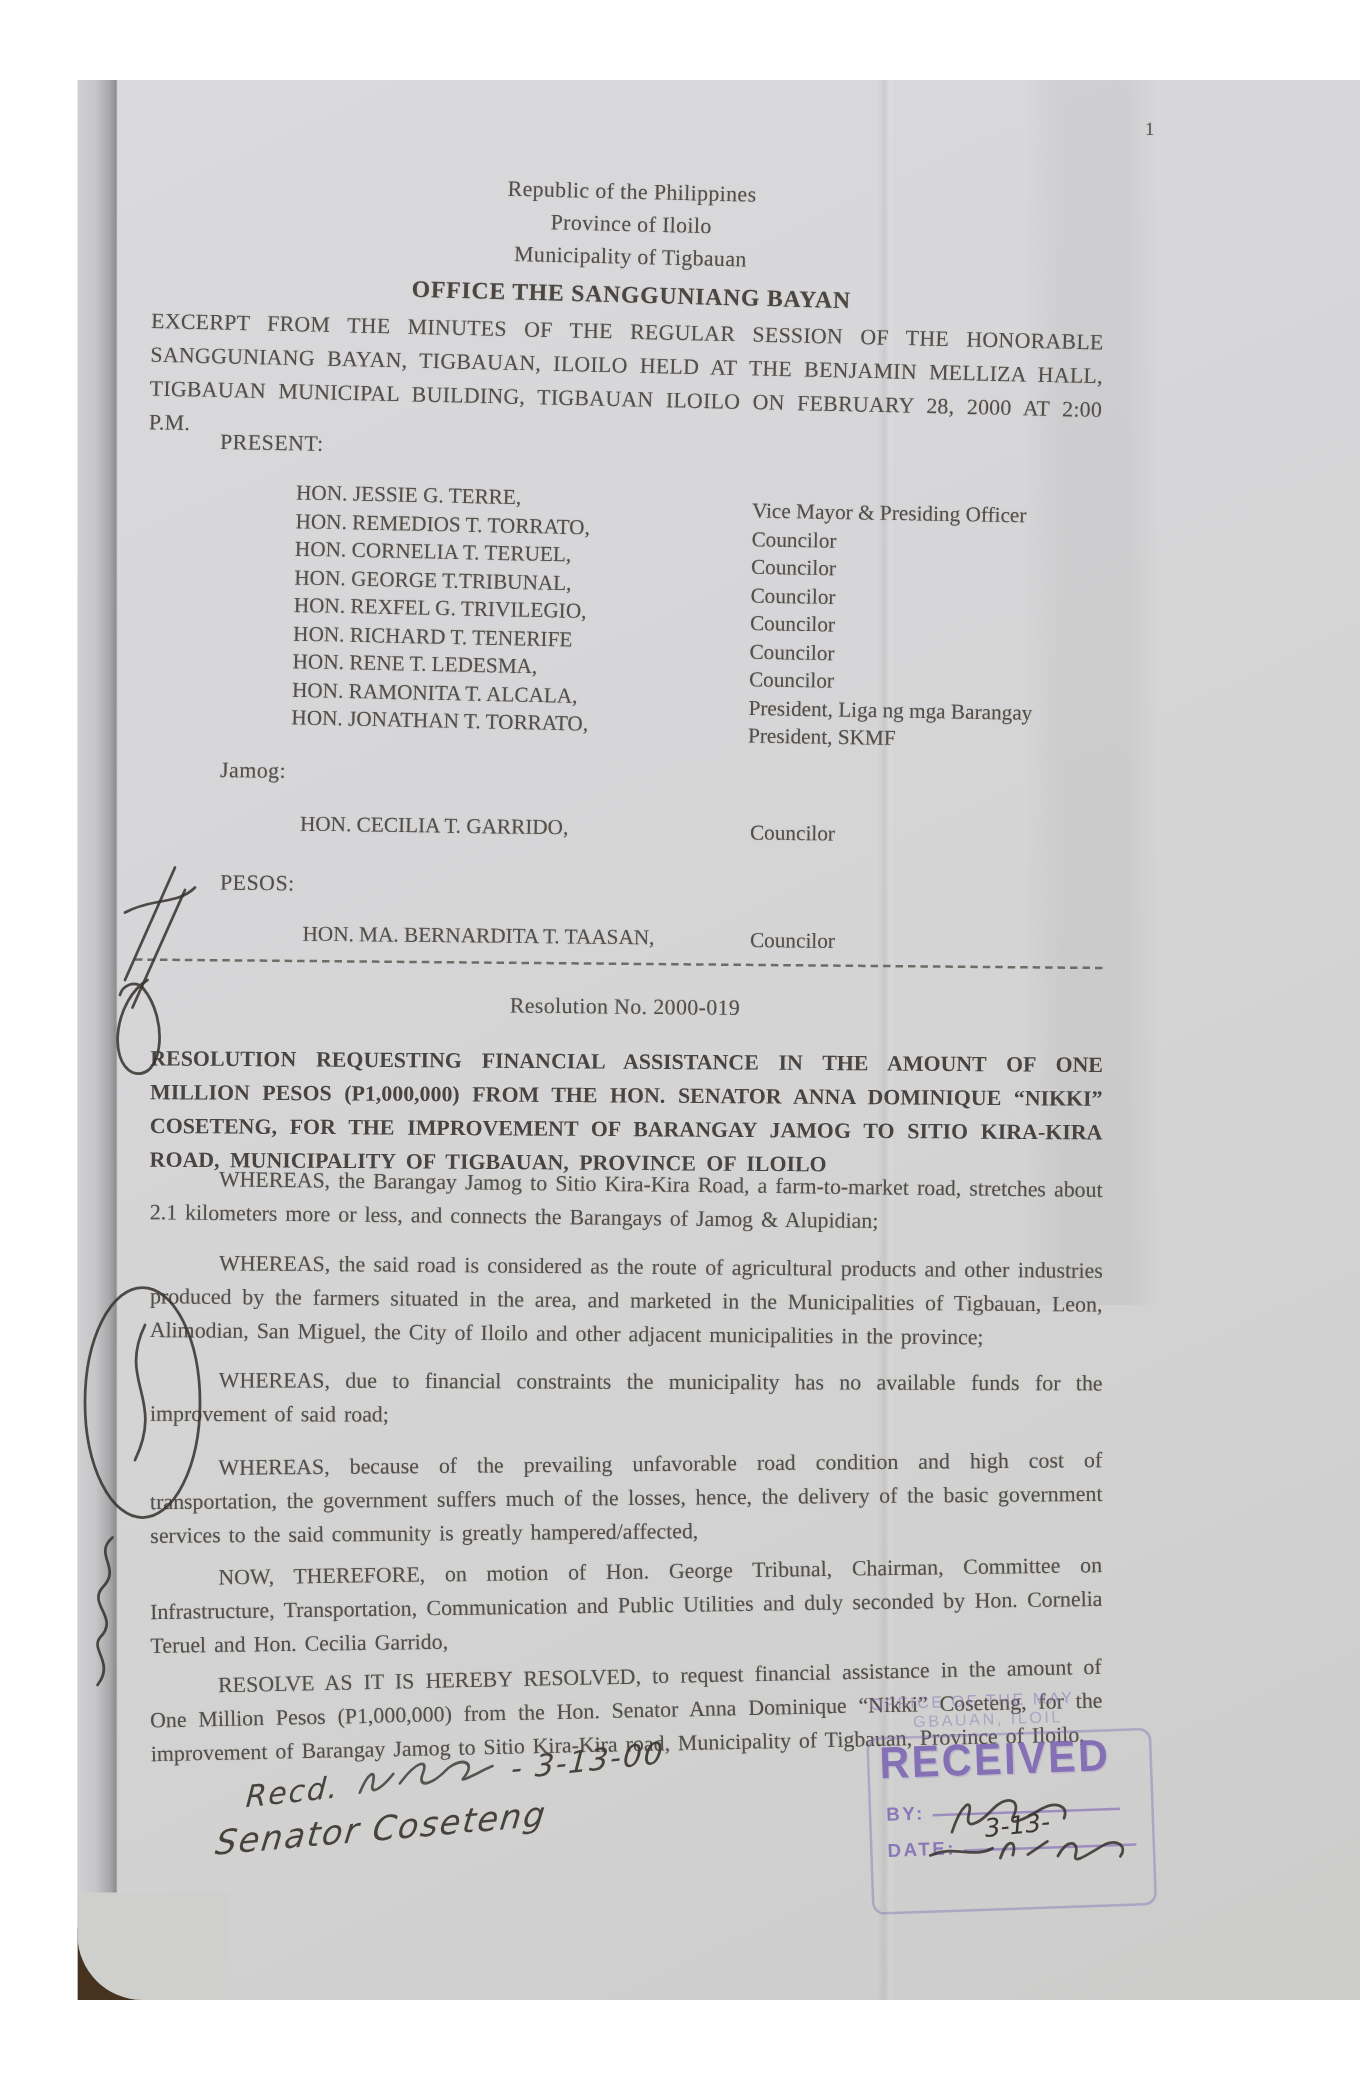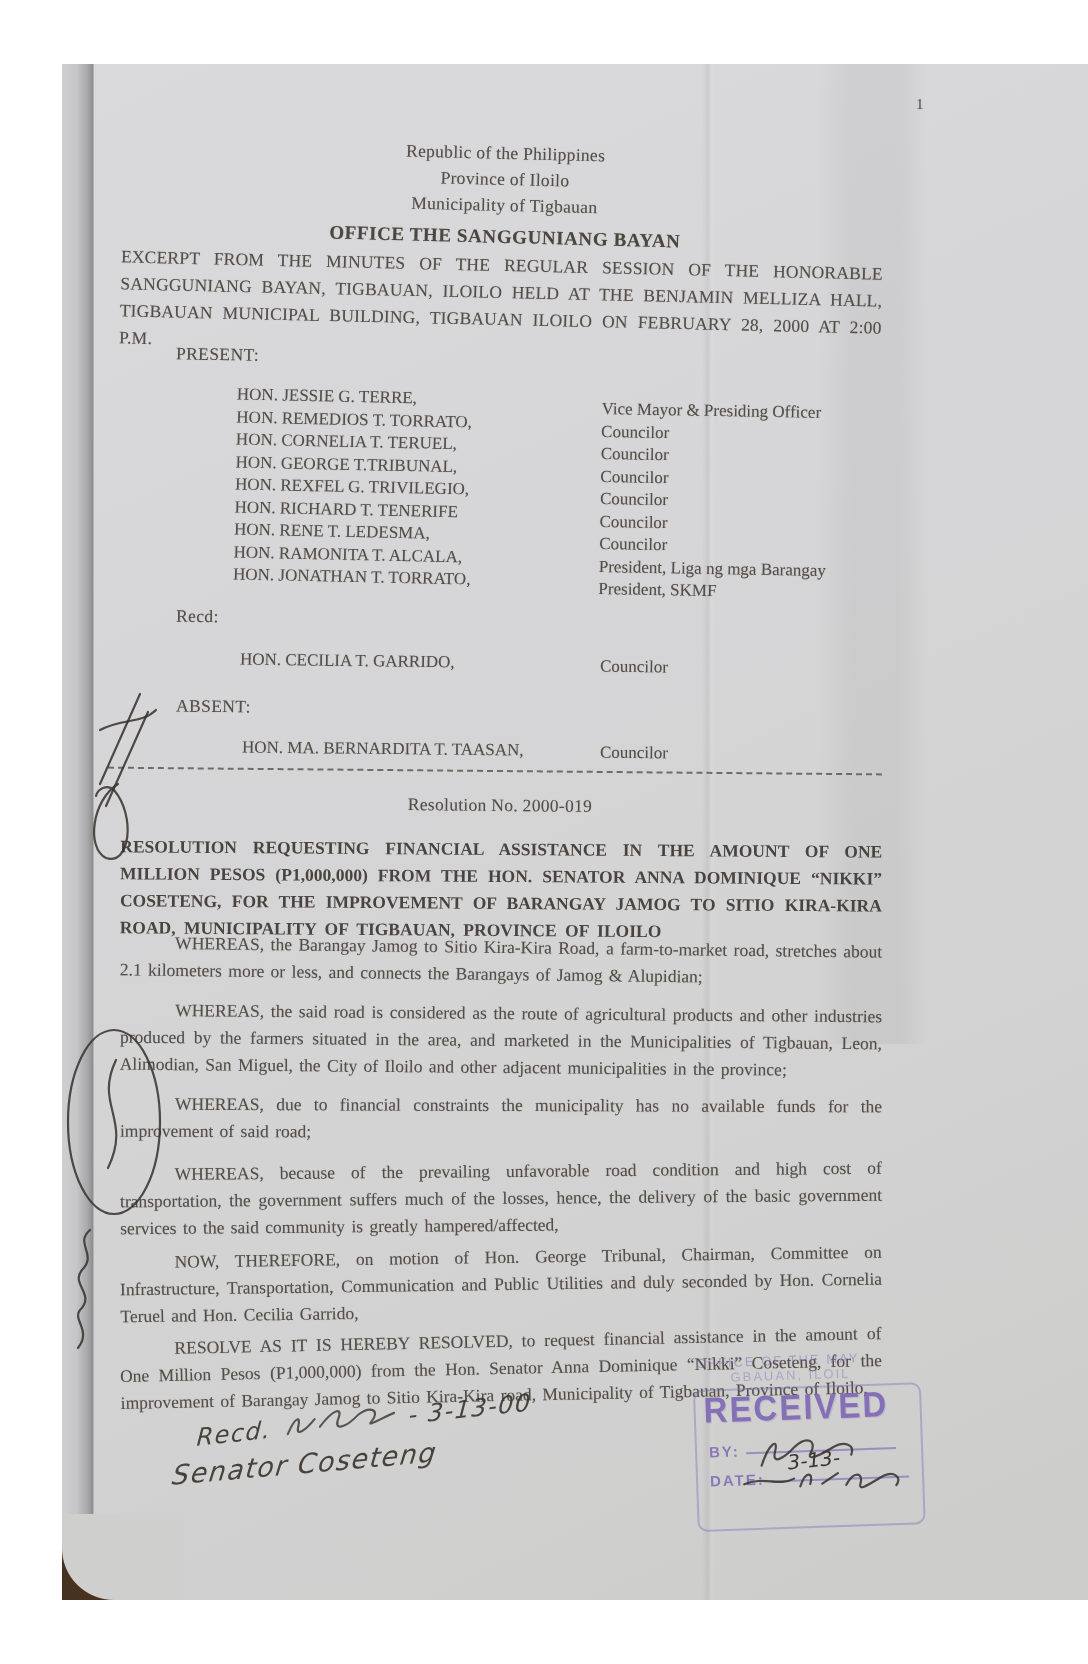--- a/index.html
+++ b/index.html
@@ -126,29 +126,29 @@
       <div>Councilor</div>
       <div>Councilor</div>
       <div>Councilor</div>
       <div>Councilor</div>
       <div>Councilor</div>
       <div>President, Liga ng mga Barangay</div>
       <div>President,  SKMF</div>
     </div>
   </div>
 
-  <div class="abs tx label" style="left:176px;top:606px;transform:rotate(.8deg);">Recd:</div>
+  <div class="abs tx label" style="left:176px;top:606px;transform:rotate(.8deg);">Jamog:</div>
   <div class="abs tx name-col" style="left:240px;top:650px;transform:rotate(.8deg);">
     <div>HON. CECILIA T. GARRIDO,</div>
   </div>
   <div class="abs tx role-col" style="left:600px;top:656px;transform:rotate(.8deg);">
     <div>Councilor</div>
   </div>
 
-  <div class="abs tx label" style="left:176px;top:696px;transform:rotate(.7deg);">ABSENT:</div>
+  <div class="abs tx label" style="left:176px;top:696px;transform:rotate(.7deg);">PESOS:</div>
   <div class="abs tx name-col" style="left:242px;top:738px;transform:rotate(.6deg);">
     <div>HON. MA. BERNARDITA T. TAASAN,</div>
   </div>
   <div class="abs tx role-col" style="left:600px;top:742px;transform:rotate(.6deg);">
     <div>Councilor</div>
   </div>
 
   <div class="abs dashed-sep" style="left:108px;top:770px;width:774px;transform:rotate(.5deg);"></div>
 
   <div class="abs center" style="left:300px;top:795px;width:400px;transform:rotate(.6deg);">

